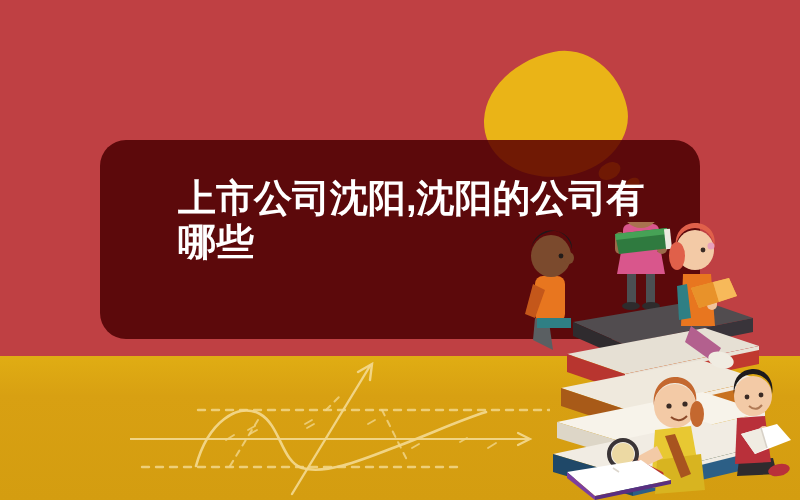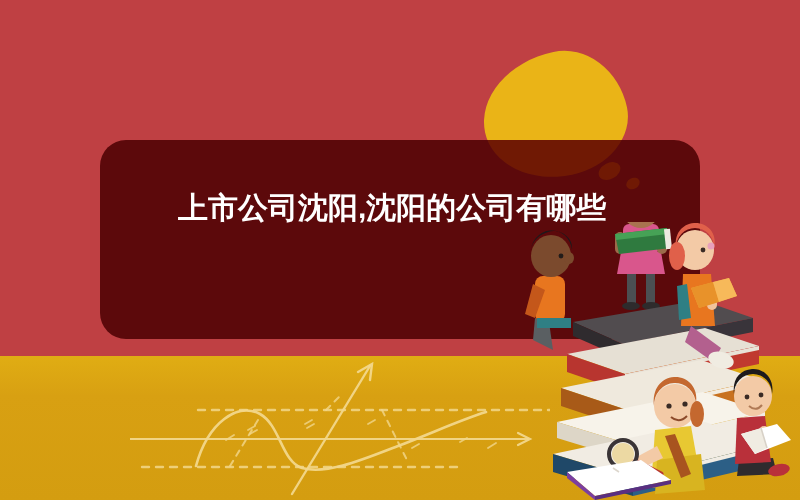--- a/index.html
+++ b/index.html
@@ -68,23 +68,23 @@
     width: 600px; height: 199px;
     border-radius: 26px;
     overflow: hidden;
   }
   .card-title {
     position: absolute;
     left: 78px;
     top: 36px;
     width: 470px;
     color: #ffffff;
-    font-size: 30px;
+    font-size: 38px;
     font-weight: bold;
-    line-height: 63px;
+    line-height: 44px;
     letter-spacing: 0px;
   }
   
   .doodle {
     position: absolute;
     left: 130px; top: 362px;
     width: 420px; height: 138px;
     pointer-events: none;
   }
   

